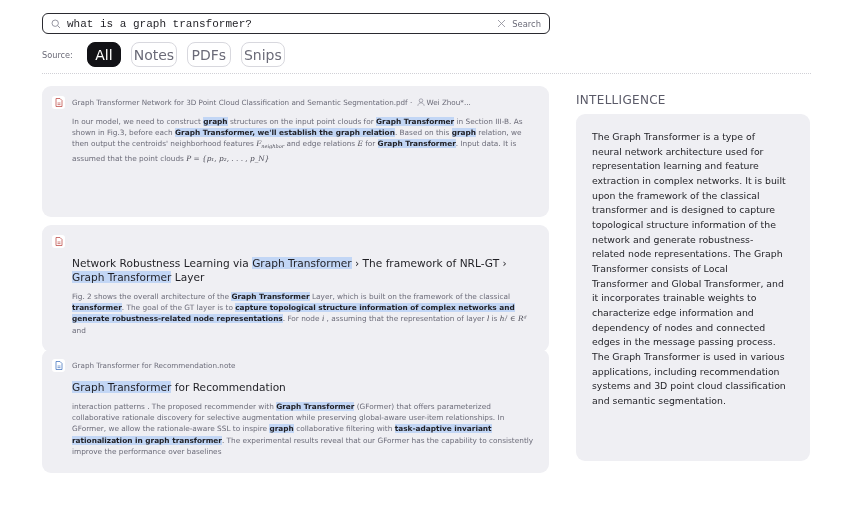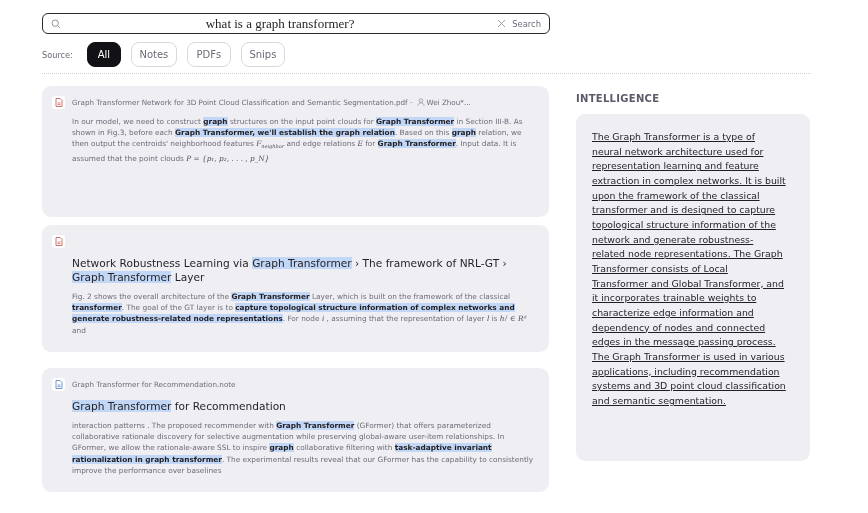--- a/index.html
+++ b/index.html
@@ -6,30 +6,30 @@
   html, body { width: 868px; height: 513px; background: #ffffff; overflow: hidden; }
   body { font-family: "DejaVu Sans", "Liberation Sans", sans-serif; color: #1f1f24; position: relative; }
 
   .search-bar {
     position: absolute; left: 42px; top: 13px; width: 508px; height: 21px;
     border: 1px solid #2a2a30; border-radius: 6px; background: #fff;
     display: flex; align-items: center; padding: 0 8px 0 8px;
   }
   .search-icon { width: 10px; height: 10px; margin-right: 6px; flex: none; }
   .search-input {
-    flex: 1; border: none; outline: none; font-family: Liberation Serif, serif;
-    font-size: 13px; color: #1f1f24; background: transparent; height: 100%; text-align: center;
+    flex: 1; border: none; outline: none; font-family: Liberation Mono, monospace;
+    font-size: 11px; color: #1f1f24; background: transparent; height: 100%;
   }
   .clear-icon { width: 9px; height: 9px; margin: 0 6px 0 4px; flex: none; cursor: pointer; }
   .search-btn { font-size: 8.4px; color: #6b6b78; cursor: pointer; background: none; border: none; font-family: "DejaVu Sans", sans-serif; }
 
   .source-row { position: absolute; left: 42px; top: 47px; display: flex; align-items: center; height: 15px; }
   .source-label { font-size: 8.2px; color: #6b6b78; margin-right: 14px; text-align: center; }
   .chip {
-    height: 25px; border-radius: 8px; font-size: 10px; display: flex; align-items: center; justify-content: center;
+    height: 25px; border-radius: 8px; font-size: 14px; display: flex; align-items: center; justify-content: center;
     margin-right: 10px; border: 1px solid #d8d8de; color: #6b6b78; background: #fff; cursor: pointer;
   }
   .chip.active { background: #121216; color: #fff; border-color: #121216; }
 
   .divider { position: absolute; left: 42px; right: 57px; top: 73px; border-top: 1px dotted #d0d0d6; }
 
   .card {
     position: absolute; left: 42px; width: 507px; background: #efeff3; border-radius: 9px;
     padding: 10px 12px 2px 10px;
   }
@@ -39,24 +39,24 @@
     display: flex; align-items: center; justify-content: center; margin-right: 7px;
   }
   .meta-text { font-size: 7.2px; color: #6b6b78; white-space: nowrap; overflow: hidden; }
   .user-icon { display: inline-block; width: 8px; height: 8px; vertical-align: -1px; margin: 0 2px; }
   .card-title { font-size: 10.6px; color: #1f1f24; margin: 8px 0 0 20px; line-height: 14px; }
   .card-body { font-size: 7.35px; color: #6b6b78; margin: 7px 0 0 20px; line-height: 11.2px; }
   .hl { background: #c2d6f5; color: #1f1f24; }
   .hl-strong { background: #c2d6f5; color: #1f1f24; font-weight: bold; }
   .math { font-family: "DejaVu Serif", serif; font-style: italic; color: #4a4a55; }
 
-  .intel-label { position: absolute; left: 576px; top: 93px; font-size: 10px; font-weight: bold; color: #5a5a68; letter-spacing: 0.3px; }
+  .intel-label { position: absolute; left: 576px; top: 93px; font-size: 12px; font-weight: normal; color: #5a5a68; letter-spacing: 0.3px; }
   .intel-card {
     position: absolute; left: 576px; top: 114px; width: 234px; height: 347px;
-    background: #efeff3; border-radius: 9px; padding: 16px 24px 0 16px; text-decoration: underline;
+    background: #efeff3; border-radius: 9px; padding: 16px 24px 0 16px;
   }
   .intel-text { font-size: 9.35px; line-height: 14.65px; color: #1f1f24; }
 </style>
 </head>
 <body>
 
 <div class="search-bar">
   <svg class="search-icon" viewBox="0 0 10 10">
     <circle cx="4.2" cy="4.2" r="3.2" fill="none" stroke="#8a8a96" stroke-width="0.9"></circle>
     <line x1="6.6" y1="6.6" x2="9" y2="9" stroke="#8a8a96" stroke-width="0.9"></line>
@@ -101,21 +101,21 @@
         <svg width="8" height="9" viewBox="0 0 8 9">
           <path d="M1 0.5h4l2 2v6H1z" fill="none" stroke="#c0504d" stroke-width="0.8"></path>
           <line x1="2.5" y1="5" x2="5.5" y2="5" stroke="#c0504d" stroke-width="0.7"></line>
           <line x1="2.5" y1="6.6" x2="5.5" y2="6.6" stroke="#c0504d" stroke-width="0.7"></line>
         </svg>
       </span>
     </div>
     <div class="card-title"><span>Network Robustness Learning via </span><span class="hl">Graph Transformer</span><span> › The framework of NRL-GT › </span><span class="hl">Graph Transformer</span><span> Layer</span></div>
     <div class="card-body"><span>Fig. 2 shows the overall architecture of the </span><span class="hl-strong">Graph Transformer</span><span> Layer, which is built on the framework of the classical </span><span class="hl-strong">transformer</span><span>. The goal of the GT layer is to </span><span class="hl-strong">capture topological structure information of complex networks and generate robustness-related node representations</span><span>. For node </span><span class="math">i</span><span> , assuming that the representation of layer </span><span class="math">l</span><span> is </span><span class="math">hᵢˡ ∈ Rᵈ</span><span> and</span></div>
   </div>
-<div class="card" style="top:368px;height:124px">
+<div class="card" style="top:349px;height:124px">
     <div class="card-meta">
       <span class="file-icon">
         <svg width="8" height="9" viewBox="0 0 8 9">
           <path d="M1 0.5h4l2 2v6H1z" fill="none" stroke="#4a78c2" stroke-width="0.8"></path>
           <line x1="2.5" y1="5" x2="5.5" y2="5" stroke="#4a78c2" stroke-width="0.7"></line>
           <line x1="2.5" y1="6.6" x2="5.5" y2="6.6" stroke="#4a78c2" stroke-width="0.7"></line>
         </svg>
       </span>
       <span class="meta-text">Graph Transformer for Recommendation.note</span>
     </div>

